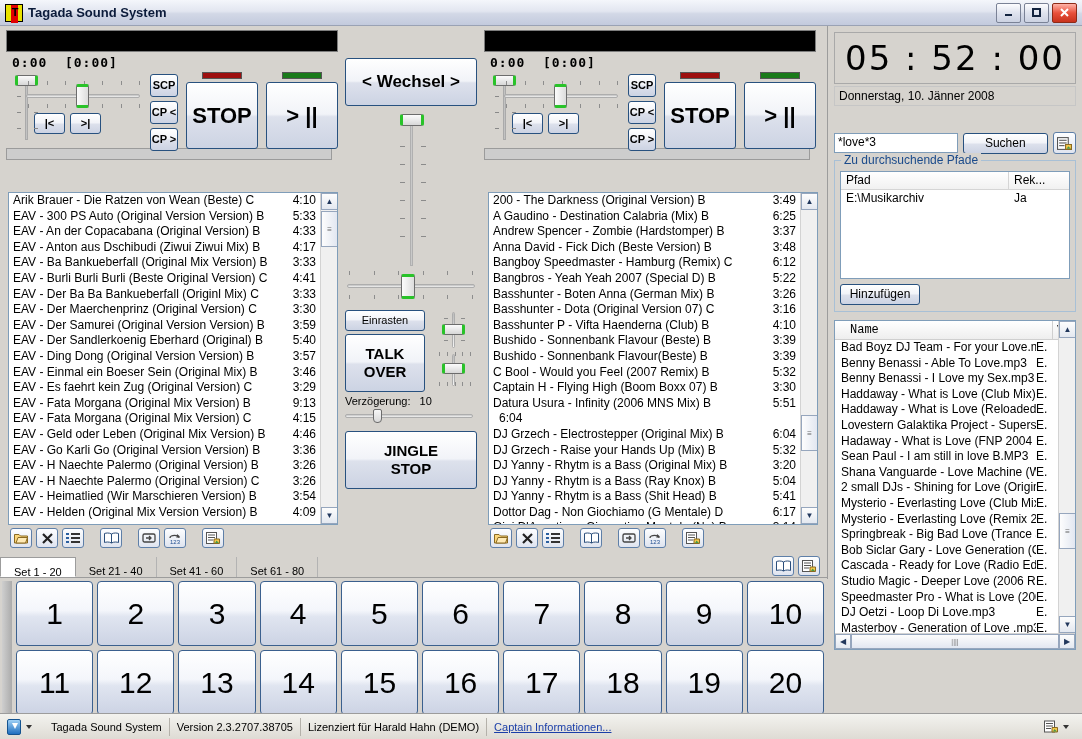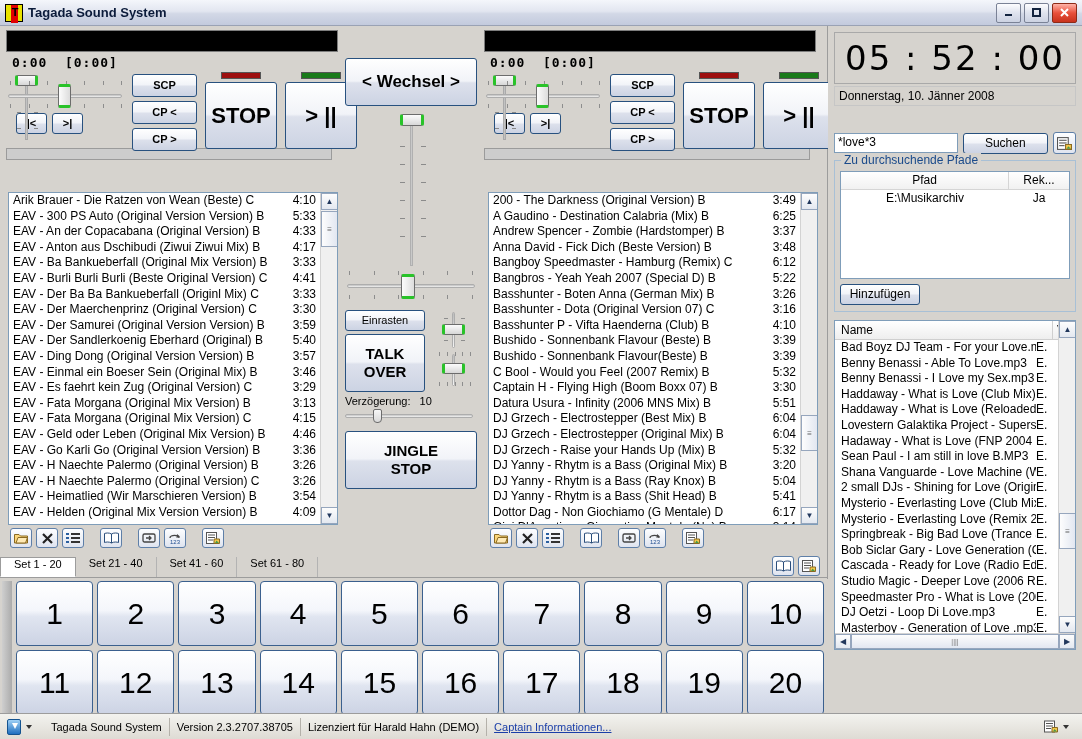--- a/index.html
+++ b/index.html
@@ -55,21 +55,21 @@
   .hslider .tickrow i{ display:block; width:1px; height:4px; background:#8d8d8d;}
   .hthumb{ position:absolute; top:6px; width:13px; height:24px;
            background:linear-gradient(to right,#fcfcfc,#dcdcdc); border:1px solid #6c6c6c;
            border-top:3px solid #29c329; border-bottom:3px solid #29c329; border-radius:2px;}
   .minibtns{ display:flex; gap:5px; padding-left:10px; margin-top:1px;}
   .btn{ background:linear-gradient(to bottom,#ffffff,#f1f3f8 48%,#dde1ec 52%,#ccd3e3);
         border:1px solid #28517f; border-radius:3px; color:#000; text-align:center;
         font-family:"Liberation Sans",sans-serif; cursor:default;}
   .btn.sm{ width:31px;height:21px;font:bold 11px "Liberation Sans",sans-serif; line-height:19px;}
   .cpcol{ display:flex;flex-direction:column; gap:4px; padding-left:8px;}
-  .btn.cp{ width:65px;height:23px;font:bold 11px "Liberation Sans",sans-serif;line-height:21px;}
+  .btn.cp{ width:28px;height:23px;font:bold 11px "Liberation Sans",sans-serif;line-height:21px;}
   .bigcol{ padding-left:8px; }
   .led{ height:7px; width:40px; margin:0 auto 3px auto; border:1px solid #555;}
   .led.red{ background:#9d0f0f;} .led.green{ background:#1a7a1a;}
   .btn.big{ width:72px;height:67px;font:bold 22px "Liberation Sans",sans-serif; line-height:65px;}
   .progbar{ height:12px; background:#cdcdcd; border:1px solid #9b9b9b; margin:4px 6px 4px 0; }
   
   #center{ position:absolute; left:345px; top:32px; width:136px; }
   .btn.wechsel{ width:132px;height:48px;font:bold 17px "Liberation Sans",sans-serif;line-height:46px;}
   .cvslider{ position:relative; width:132px; height:160px; margin-top:6px;}
   .cvslider .track{ position:absolute; left:65px; top:10px; width:3px;height:144px;
@@ -117,21 +117,21 @@
                    display:flex;align-items:center;justify-content:center;font-size:8px;color:#666;}
   
   .tbar{ position:absolute; display:flex; gap:4px; align-items:center; }
   .tbtn{ width:22px;height:20px;border:1px solid #5e7fa8;border-radius:3px;
          background:linear-gradient(to bottom,#fdfeff,#eef1f7 50%,#dfe4ef);
          display:flex;align-items:center;justify-content:center;}
   .tgap{ width:8px; }
   
   #settabs{ position:absolute; left:0; top:530px; width:828px; height:22px;
             border-bottom:1px solid #9c9c9c; display:flex; align-items:flex-end; }
-  .stab{ height:20px; line-height:20px; padding:0 13px; font:11px "Liberation Sans",sans-serif;
+  .stab{ height:20px; line-height:20px; padding:8px 13px; font:11px "Liberation Sans",sans-serif;
          border-right:1px solid #b3b3b3; color:#000;}
   .stab.active{ background:#fff; border:1px solid #9c9c9c; border-bottom:1px solid #fff; }
   .tabicons{ margin-left:auto; display:flex; gap:4px; padding:0 8px 1px 0;}
   
   #pads{ position:absolute; left:0; top:553px; width:828px; height:140px;
          background:#d6d3ce; display:flex; }
   #padscroll{ width:10px; background:linear-gradient(to right,#cfcfcf,#ababab); margin:2px 0 4px 2px; }
   .padgrid{ flex:1; display:grid; grid-template-columns:repeat(10,1fr); grid-template-rows:1fr 1fr;
             gap:4px; padding:2px 4px 4px 4px; }
   .pad{ background:linear-gradient(to bottom,#ffffff,#f4f6fb 45%,#e0e5f0 55%,#ccd3e4);
@@ -144,32 +144,32 @@
   .clock{ font:34px "DejaVu Sans", sans-serif; letter-spacing:2px; color:#000;}
   .datebox{ margin:2px 6px 0 6px; border:1px solid #c6c6c6; background:#d6d3ce; height:20px;
             display:flex;align-items:center;padding-left:4px; font:12px "Liberation Sans",sans-serif;}
   .searchrow{ margin:26px 6px 0 6px; display:flex; align-items:center; gap:5px;}
   .sinput{ width:128px;height:20px;border:1px solid #7f9db9;background:#fff;
            font:12px "Liberation Sans",sans-serif; padding:1px 3px; }
   .btn.such{ width:88px;height:21px;font:12px "Liberation Sans",sans-serif;line-height:19px;}
   .group{ margin:6px 6px 0 6px; border:1px solid #a8c0d6; padding:10px 5px 6px 5px; position:relative;}
   .glegend{ position:absolute; top:-8px; left:6px; background:#d6d3ce; padding:0 3px;
             font:12px "Liberation Sans",sans-serif; color:#1a4a8a;}
-  .grid{ background:#fff; border:1px solid #7f9db9; height:108px; position:relative; overflow:hidden;text-align:center;}
+  .grid{ background:#fff; border:1px solid #7f9db9; height:108px; position:relative; overflow:hidden;}
   .ghead{ display:flex; height:18px; border-bottom:1px solid #d5d5d5;
           background:linear-gradient(to bottom,#ffffff,#f1f1f1); font:12px "Liberation Sans",sans-serif;}
   .ghead div{ padding:1px 5px; border-right:1px solid #d5d5d5;}
   .grow{ display:flex; font:12px "Liberation Sans",sans-serif;}
   .grow div{ padding:1px 5px; }
   .btn.hinzu{ width:80px;height:21px;font:12px "Liberation Sans",sans-serif;line-height:19px;margin-top:5px;}
   .reslist{ margin:8px 6px 0 6px; background:#fff; border:1px solid #7f9db9;
             height:330px; position:relative; overflow:hidden;}
   .rhead{ display:flex; height:19px; border-bottom:1px solid #cfcfcf;
           background:linear-gradient(to bottom,#ffffff,#eeeeee); font:12px "Liberation Sans",sans-serif; }
-  .rhead .c1{ flex:1; padding:2px 0 0 6px; border-right:1px solid #cfcfcf;}
+  .rhead .c1{ flex:1; padding:2px 0 0 15px; border-right:1px solid #cfcfcf;font-family:Liberation Mono, monospace;}
   .rhead .c2{ width:22px; padding:2px 0 0 4px;}
   .rrow{ display:flex; font:12px "Liberation Sans",sans-serif; height:15.6px; line-height:15.6px;}
   .rrow .n{ flex:1; padding-left:6px; overflow:hidden; white-space:nowrap;}
   .rrow .v{ width:22px; }
   .hscroll{ position:absolute; left:0; right:0; bottom:0; height:16px; display:flex;
             background:#f0f0f0; border-top:1px solid #d3d3d3;}
   .hscroll .arr{ width:16px;height:15px;background:linear-gradient(to bottom,#fdfdfd,#e3e8f0);
                  border:1px solid #96a6bd;display:flex;align-items:center;justify-content:center;font-size:8px;color:#21375c;}
   .hscroll .bar{ flex:1; display:flex;align-items:center;justify-content:center;
                  background:linear-gradient(to bottom,#fdfdfd,#e2e7f1);border:1px solid #96a6bd;font-size:7px;color:#777;}
@@ -502,21 +502,21 @@
             <div class="plrow">
               <span class="nm">EAV - Einmal ein Boeser Sein (Original Mix) B</span>
               <span class="tm">3:46</span>
             </div>
             <div class="plrow">
               <span class="nm">EAV - Es faehrt kein Zug (Original Version) C</span>
               <span class="tm">3:29</span>
             </div>
             <div class="plrow">
               <span class="nm">EAV - Fata Morgana (Original Mix Version) B</span>
-              <span class="tm">3:13</span>
+              <span class="tm">9:13</span>
             </div>
             <div class="plrow">
               <span class="nm">EAV - Fata Morgana (Original Mix Version) C</span>
               <span class="tm">4:15</span>
             </div>
             <div class="plrow">
               <span class="nm">EAV - Geld oder Leben (Original Mix Version) B</span>
               <span class="tm">4:46</span>
             </div>
             <div class="plrow">
@@ -599,21 +599,20 @@
             </div>
             <div class="plrow">
               <span class="nm">Captain H - Flying High (Boom Boxx 07) B</span>
               <span class="tm">3:30</span>
             </div>
             <div class="plrow">
               <span class="nm">Datura Usura - Infinity (2006 MNS Mix) B</span>
               <span class="tm">5:51</span>
             </div>
             <div class="plrow">
-              <span class="nm">DJ Grzech - Electrostepper (Best Mix) B</span>
               <span class="tm">6:04</span>
             </div>
             <div class="plrow">
               <span class="nm">DJ Grzech - Electrostepper (Original Mix) B</span>
               <span class="tm">6:04</span>
             </div>
             <div class="plrow">
               <span class="nm">DJ Grzech - Raise your Hands Up (Mix) B</span>
               <span class="tm">5:32</span>
             </div>

